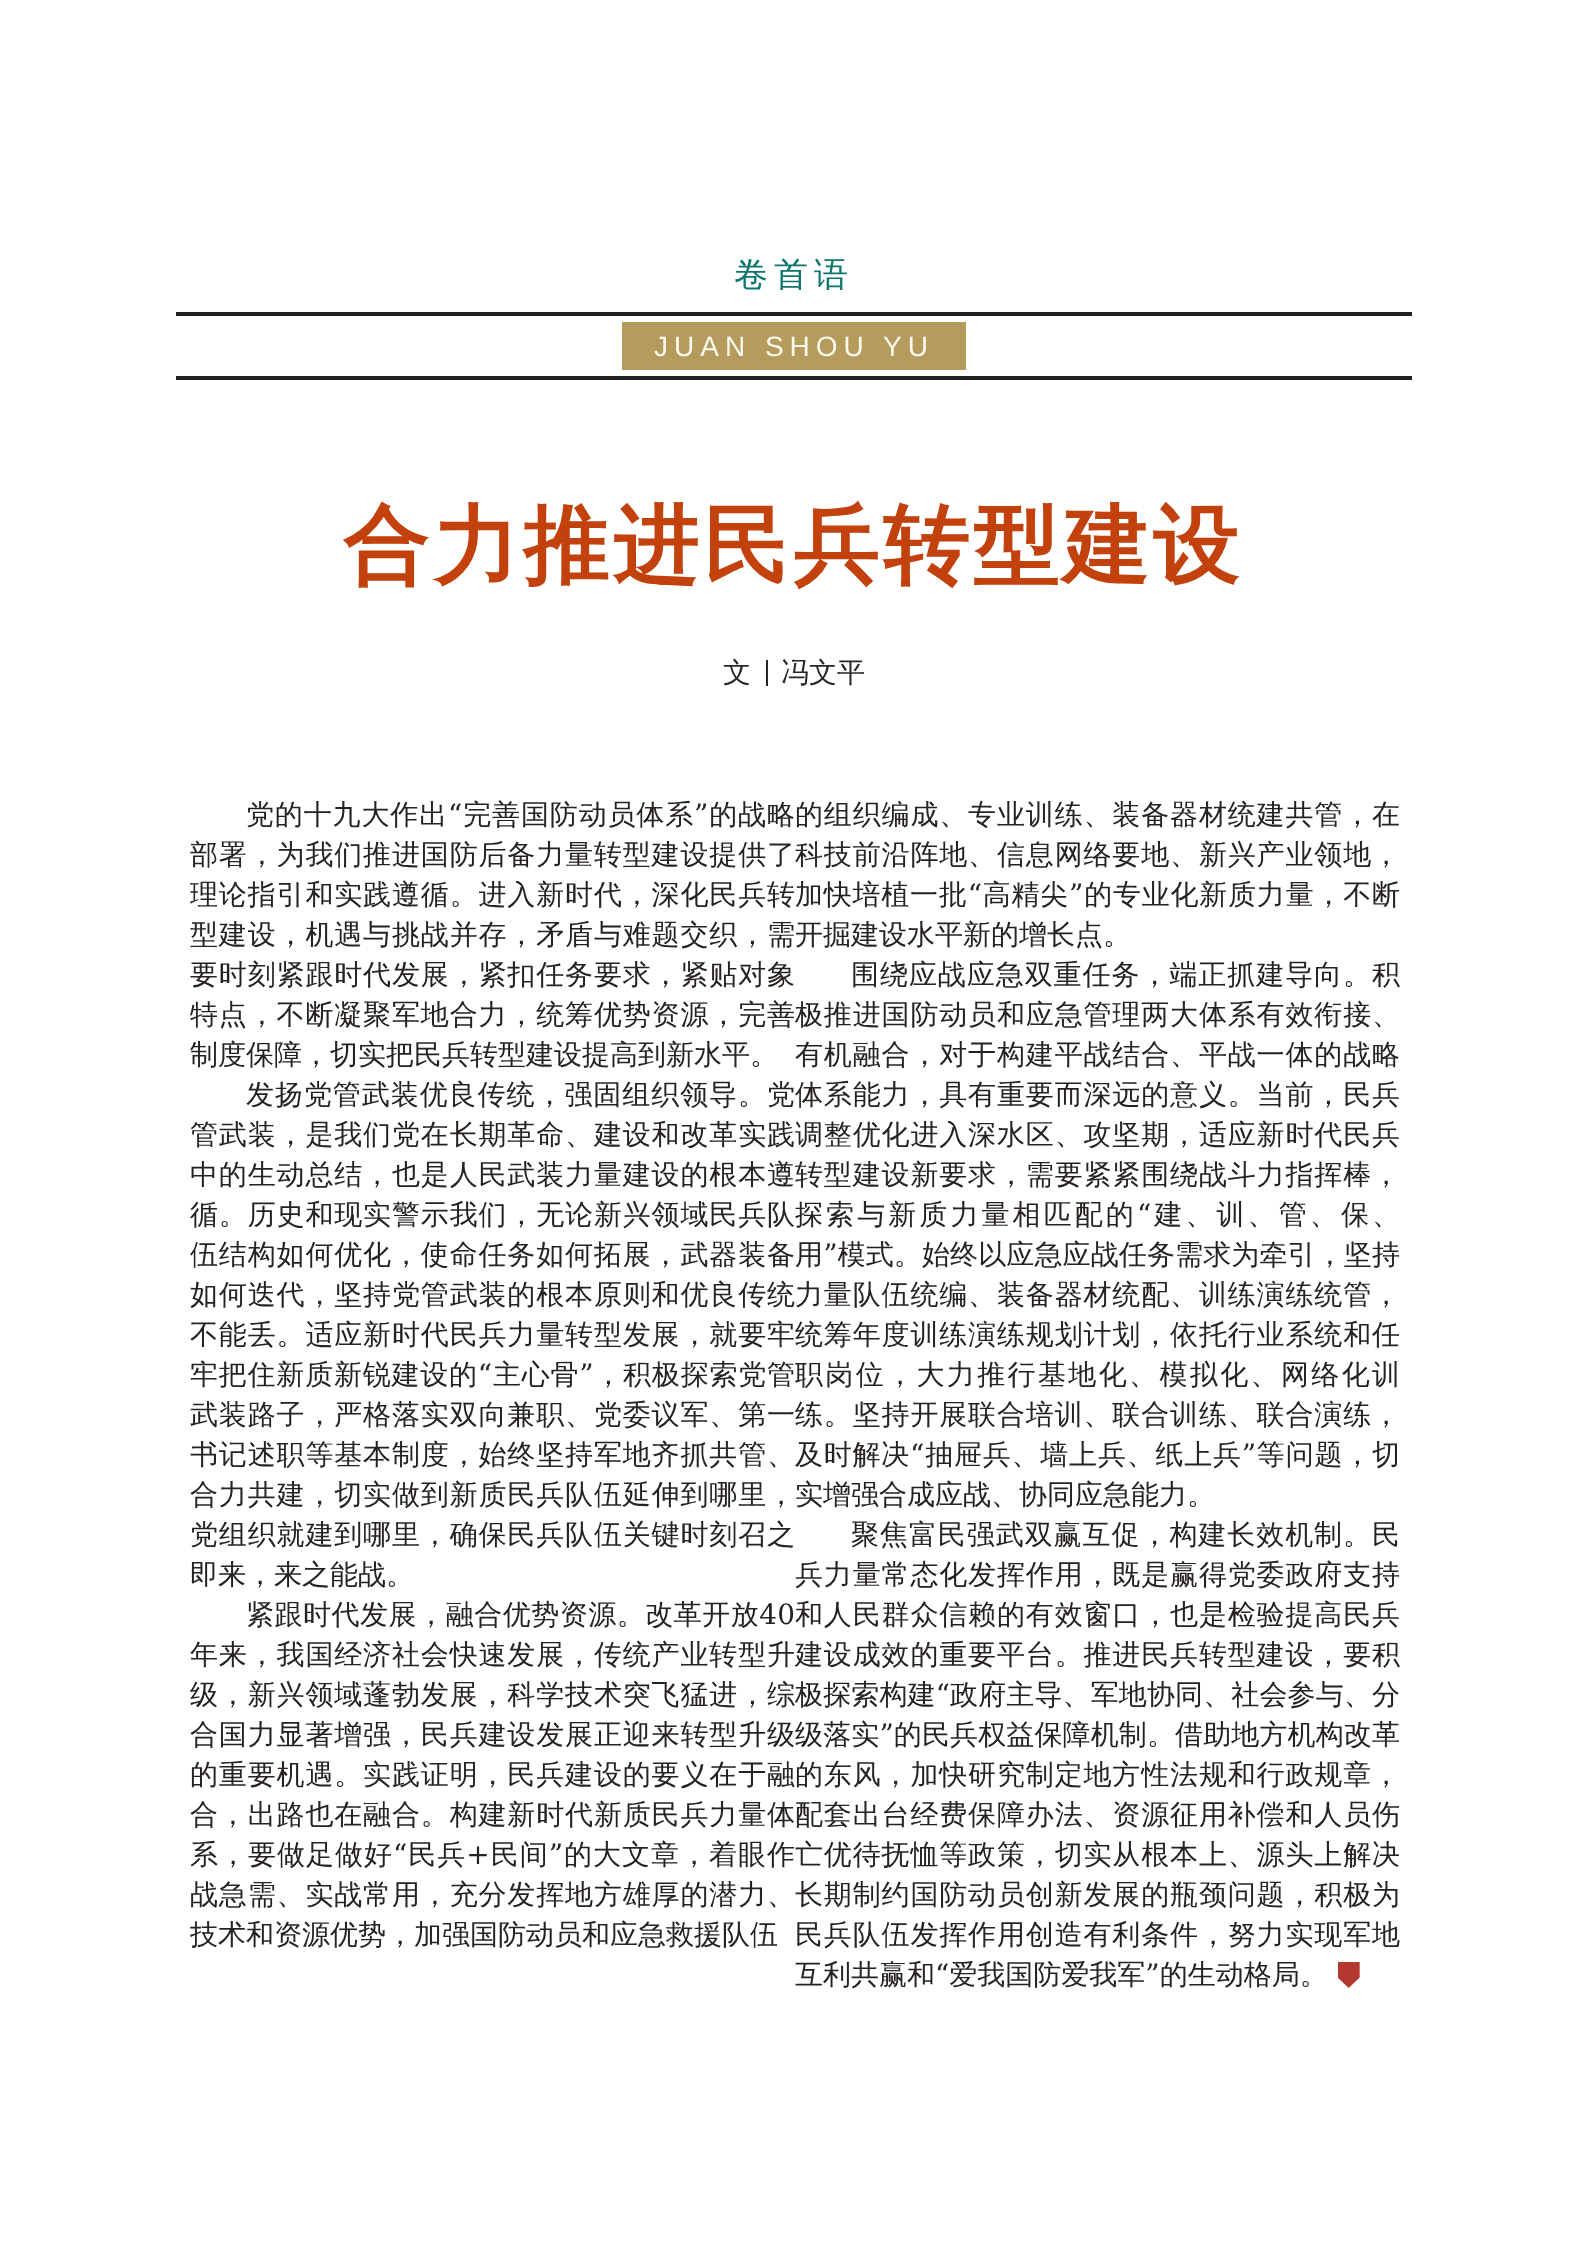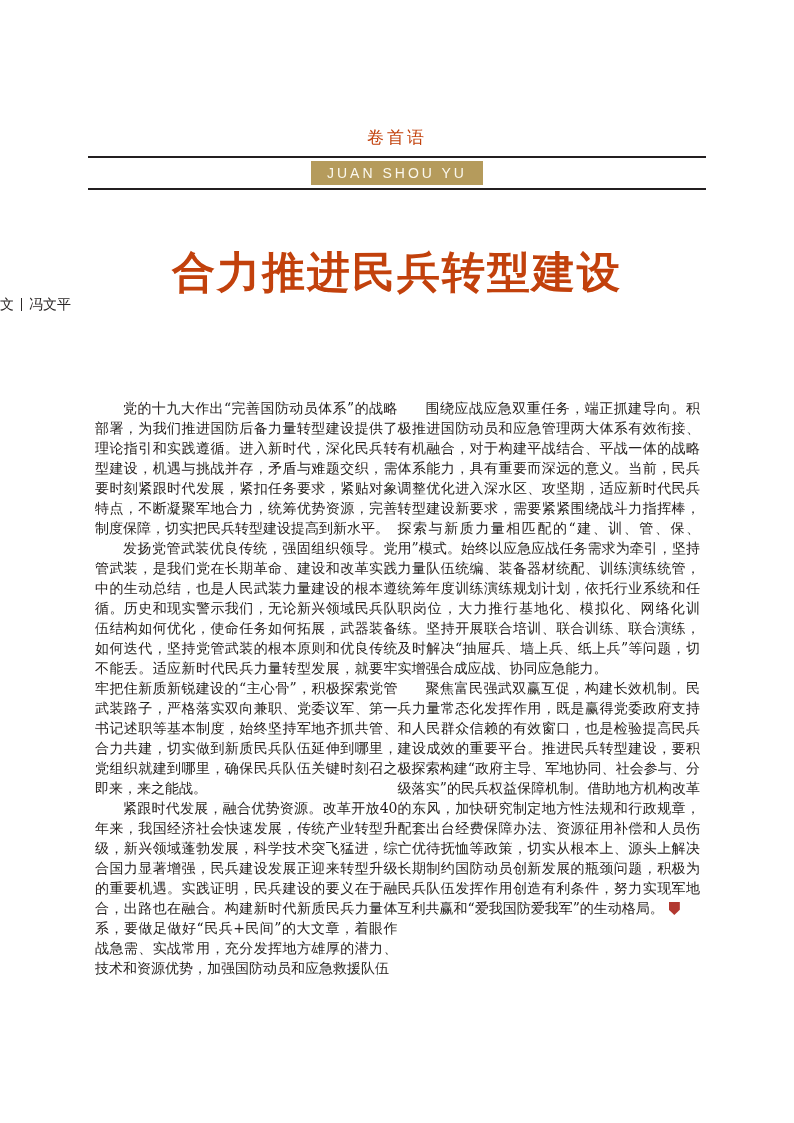--- a/index.html
+++ b/index.html
@@ -18,21 +18,21 @@
   
   .masthead {
     position: absolute;
     left: 88px;
     right: 88px;
     top: 126px;
     text-align: center;
   }
   .sec-label {
     display: inline-block;
-    color: #c2410c;
+    color: #0f766e;
     font-size: 17px;
     letter-spacing: 3px;
     font-family: "Liberation Sans", sans-serif;
     margin-bottom: 7px;
   }
   .rule { border-top: 2px solid #231f20; }
   .badge-row {
     height: 30px;
     display: flex;
     align-items: center;
@@ -55,23 +55,24 @@
     width: 100%;
     text-align: center;
     font-size: 43px;
     font-weight: 700;
     letter-spacing: 2px;
     color: #c2410c;
     font-family: "Liberation Sans", sans-serif;
   }
   .byline {
     position: absolute;
-    top: 296px;
+    top: 328px;
     left: 0;
     width: 100%;
+    text-align: center;
     font-size: 14px;
     color: #2a2626;
     font-family: "DejaVu Serif", "Liberation Serif", serif;
   }
   .v-div {
     display: inline-block;
     width: 0;
     height: 13px;
     border-left: 1px solid #2a2626;
     margin: 0 7px;
@@ -158,19 +159,20 @@
     <span>文</span><span class="v-div"></span><span>冯文平</span>
   </div>
 
   <div class="columns">
     <div class="col">
       <p class="para indent">党的十九大作出“完善国防动员体系”的战略部署，为我们推进国防后备力量转型建设提供了理论指引和实践遵循。进入新时代，深化民兵转型建设，机遇与挑战并存，矛盾与难题交织，需要时刻紧跟时代发展，紧扣任务要求，紧贴对象特点，不断凝聚军地合力，统筹优势资源，完善制度保障，切实把民兵转型建设提高到新水平。</p>
       <p class="para indent">发扬党管武装优良传统，强固组织领导。党管武装，是我们党在长期革命、建设和改革实践中的生动总结，也是人民武装力量建设的根本遵循。历史和现实警示我们，无论新兴领域民兵队伍结构如何优化，使命任务如何拓展，武器装备如何迭代，坚持党管武装的根本原则和优良传统不能丢。适应新时代民兵力量转型发展，就要牢牢把住新质新锐建设的“主心骨”，积极探索党管武装路子，严格落实双向兼职、党委议军、第一书记述职等基本制度，始终坚持军地齐抓共管、合力共建，切实做到新质民兵队伍延伸到哪里，党组织就建到哪里，确保民兵队伍关键时刻召之即来，来之能战。</p>
       <p class="para indent">紧跟时代发展，融合优势资源。改革开放40年来，我国经济社会快速发展，传统产业转型升级，新兴领域蓬勃发展，科学技术突飞猛进，综合国力显著增强，民兵建设发展正迎来转型升级的重要机遇。实践证明，民兵建设的要义在于融合，出路也在融合。构建新时代新质民兵力量体系，要做足做好“民兵+民间”的大文章，着眼作战急需、实战常用，充分发挥地方雄厚的潜力、技术和资源优势，加强国防动员和应急救援队伍</p>
     </div>
     <div class="col">
+      <p class="para">的组织编成、专业训练、装备器材统建共管，在科技前沿阵地、信息网络要地、新兴产业领地，加快培植一批“高精尖”的专业化新质力量，不断开掘建设水平新的增长点。</p>
       <p class="para indent">围绕应战应急双重任务，端正抓建导向。积极推进国防动员和应急管理两大体系有效衔接、有机融合，对于构建平战结合、平战一体的战略体系能力，具有重要而深远的意义。当前，民兵调整优化进入深水区、攻坚期，适应新时代民兵转型建设新要求，需要紧紧围绕战斗力指挥棒，探索与新质力量相匹配的“建、训、管、保、用”模式。始终以应急应战任务需求为牵引，坚持力量队伍统编、装备器材统配、训练演练统管，统筹年度训练演练规划计划，依托行业系统和任职岗位，大力推行基地化、模拟化、网络化训练。坚持开展联合培训、联合训练、联合演练，及时解决“抽屉兵、墙上兵、纸上兵”等问题，切实增强合成应战、协同应急能力。</p>
       <p class="para indent"><span>聚焦富民强武双赢互促，构建长效机制。民兵力量常态化发挥作用，既是赢得党委政府支持和人民群众信赖的有效窗口，也是检验提高民兵建设成效的重要平台。推进民兵转型建设，要积极探索构建“政府主导、军地协同、社会参与、分级落实”的民兵权益保障机制。借助地方机构改革的东风，加快研究制定地方性法规和行政规章，配套出台经费保障办法、资源征用补偿和人员伤亡优待抚恤等政策，切实从根本上、源头上解决长期制约国防动员创新发展的瓶颈问题，积极为民兵队伍发挥作用创造有利条件，努力实现军地互利共赢和“爱我国防爱我军”的生动格局。</span><span class="end-mark"></span></p>
     </div>
   </div>
 
 
 </div>
 
 </body></html>

